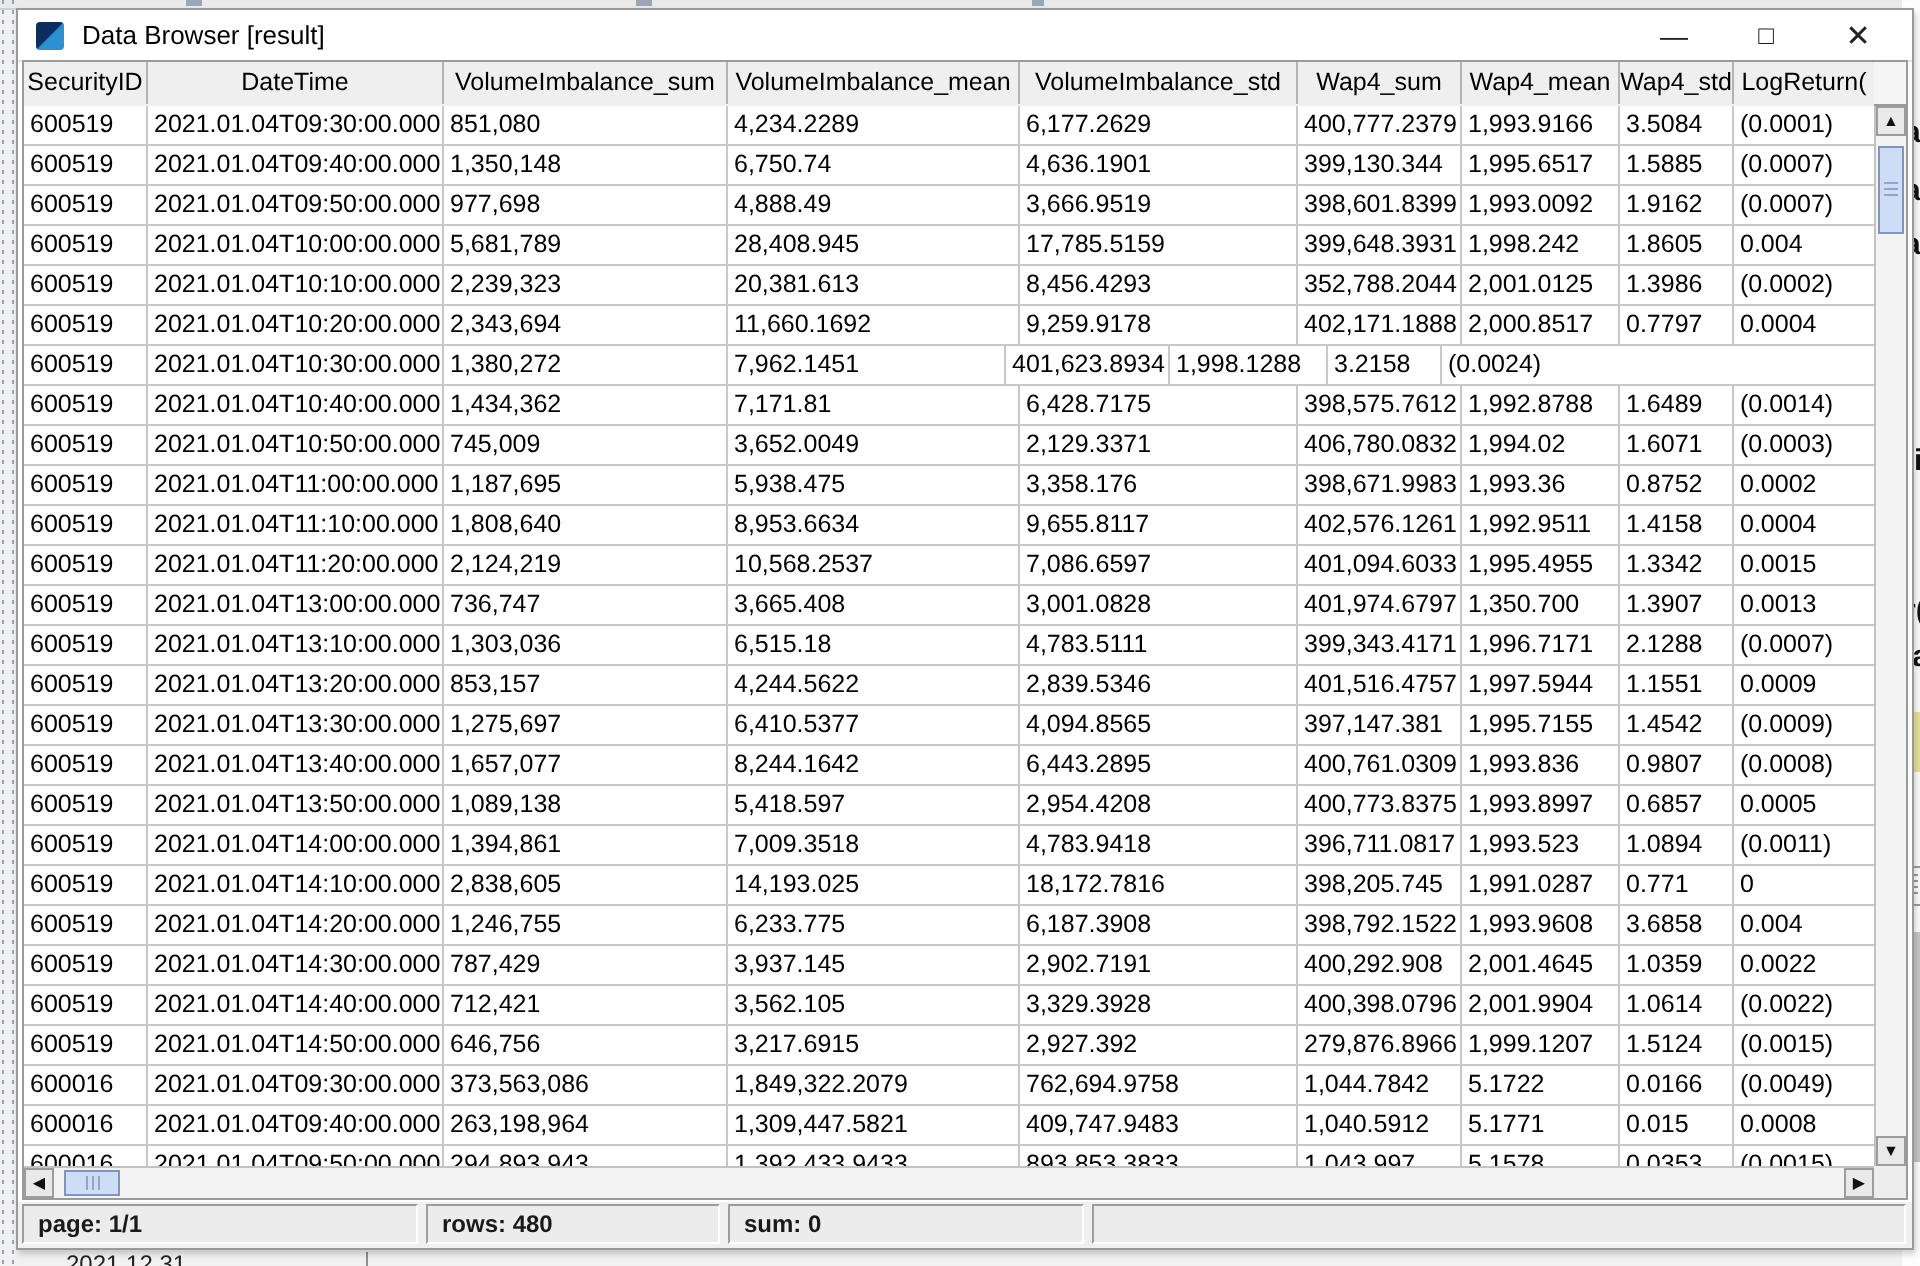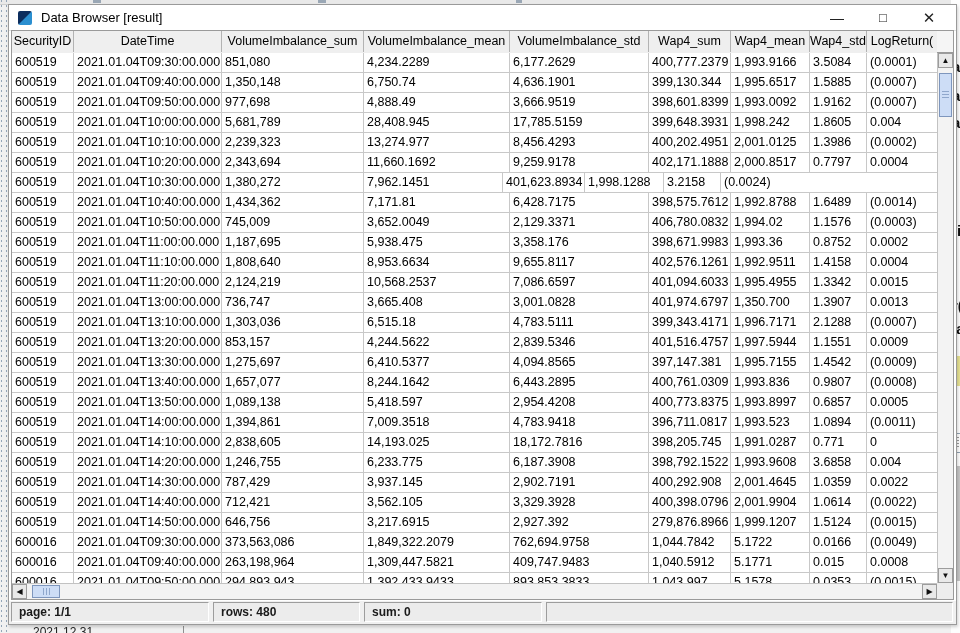--- a/index.html
+++ b/index.html
@@ -177,23 +177,23 @@
             <div class="td" style="width: 139px;">17,785.5159</div>
             <div class="td" style="width: 82px;">399,648.3931</div>
             <div class="td" style="width: 79px;">1,998.242</div>
             <div class="td" style="width: 57px;">1.8605</div>
             <div class="td last">0.004</div>
           </div>
           <div class="tr">
             <div class="td" style="width: 62px;">600519</div>
             <div class="td" style="width: 148px;">2021.01.04T10:10:00.000</div>
             <div class="td" style="width: 142px;">2,239,323</div>
-            <div class="td" style="width: 146px;">13,274.977</div>
+            <div class="td" style="width: 146px;">20,381.613</div>
             <div class="td" style="width: 139px;">8,456.4293</div>
-            <div class="td" style="width: 82px;">400,202.4951</div>
+            <div class="td" style="width: 82px;">352,788.2044</div>
             <div class="td" style="width: 79px;">2,001.0125</div>
             <div class="td" style="width: 57px;">1.3986</div>
             <div class="td last">(0.0002)</div>
           </div>
           <div class="tr">
             <div class="td" style="width: 62px;">600519</div>
             <div class="td" style="width: 148px;">2021.01.04T10:20:00.000</div>
             <div class="td" style="width: 142px;">2,343,694</div>
             <div class="td" style="width: 146px;">11,660.1692</div>
             <div class="td" style="width: 139px;">9,259.9178</div>
@@ -224,21 +224,21 @@
             <div class="td last">(0.0014)</div>
           </div>
           <div class="tr">
             <div class="td" style="width: 62px;">600519</div>
             <div class="td" style="width: 148px;">2021.01.04T10:50:00.000</div>
             <div class="td" style="width: 142px;">745,009</div>
             <div class="td" style="width: 146px;">3,652.0049</div>
             <div class="td" style="width: 139px;">2,129.3371</div>
             <div class="td" style="width: 82px;">406,780.0832</div>
             <div class="td" style="width: 79px;">1,994.02</div>
-            <div class="td" style="width: 57px;">1.1576</div>
+            <div class="td" style="width: 57px;">1.6071</div>
             <div class="td last">(0.0003)</div>
           </div>
           <div class="tr">
             <div class="td" style="width: 62px;">600519</div>
             <div class="td" style="width: 148px;">2021.01.04T11:00:00.000</div>
             <div class="td" style="width: 142px;">1,187,695</div>
             <div class="td" style="width: 146px;">5,938.475</div>
             <div class="td" style="width: 139px;">3,358.176</div>
             <div class="td" style="width: 82px;">398,671.9983</div>
             <div class="td" style="width: 79px;">1,993.36</div>

